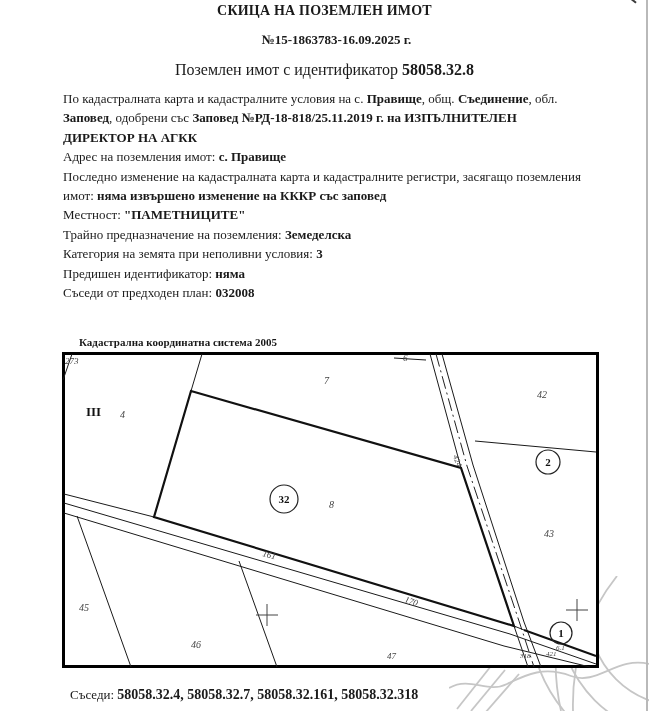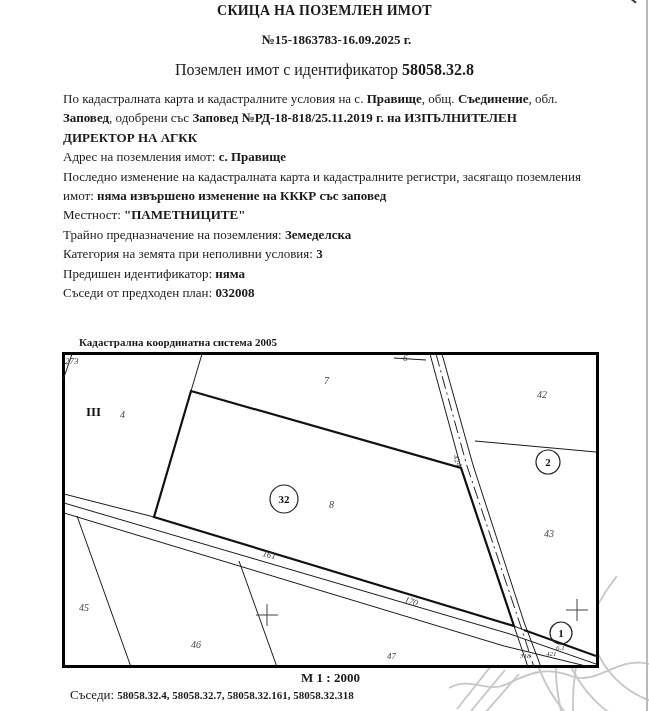--- a/index.html
+++ b/index.html
@@ -14,21 +14,21 @@
   .b{font-weight:bold;}
   #doc-title{top:3px;font-size:14px;font-weight:bold;letter-spacing:.2px;}
   #doc-number{top:32px;font-size:13px;font-weight:bold;margin-left:12px;}
   #doc-idline{top:61px;font-size:16px;}
   #details{top:89px;left:63px;width:528px;font-size:13px;line-height:19.4px;}
   .dline{white-space:normal;}
   #coord-system{top:336px;left:63px;font-size:11px;font-weight:bold;margin-left:16px;}
   #map-wrap{top:352px;left:62px;width:541px;height:316px;}
   #scale-line{top:670px;left:62px;width:537px;text-align:center;font-size:13px;font-weight:bold;}
   #neighbors{top:687px;left:70px;font-size:13px;}
-  #neighbors .vals{font-weight:bold;font-size:11px;}
+  #neighbors .vals{font-weight:bold;font-size:14px;}
   svg{display:block;}
   .thin{fill:none;stroke:#1a1a1a;stroke-width:1;}
   .thick2{fill:none;stroke:#111;stroke-width:2;}
   .subject{fill:none;stroke:#111;stroke-width:2.2;stroke-linejoin:miter;}
   .frame{fill:#ffffff;stroke:#000;stroke-width:3;}
   .dashdot{fill:none;stroke:#222;stroke-width:1;stroke-dasharray:13 4 2 4;}
   .ml{font-family:"Liberation Serif",serif;fill:#444;}
   .ml.it{font-style:italic;}
   .ml.bl{font-weight:bold;fill:#111;}
   .mcircle{fill:none;stroke:#222;stroke-width:1.2;}
@@ -140,21 +140,20 @@
           <path d="M194,263 L216,263"></path>
           <path d="M205,252 L205,274"></path>
         </g>
         <g class="cross">
           <path d="M504,258 L526,258"></path>
           <path d="M515,247 L515,269"></path>
         </g>
       </svg>
   </div>
 
-  <div id="scale-line" class="abs">М 1 : 2000</div>
 
   <div id="neighbors" class="abs">
     <span>Съседи: </span><span class="vals">58058.32.4, 58058.32.7, 58058.32.161, 58058.32.318</span>
   </div>
 
 </div>
 
 <div id="scan-edge" class="abs"></div>
 <div id="scan-corner" class="abs"></div>
 

